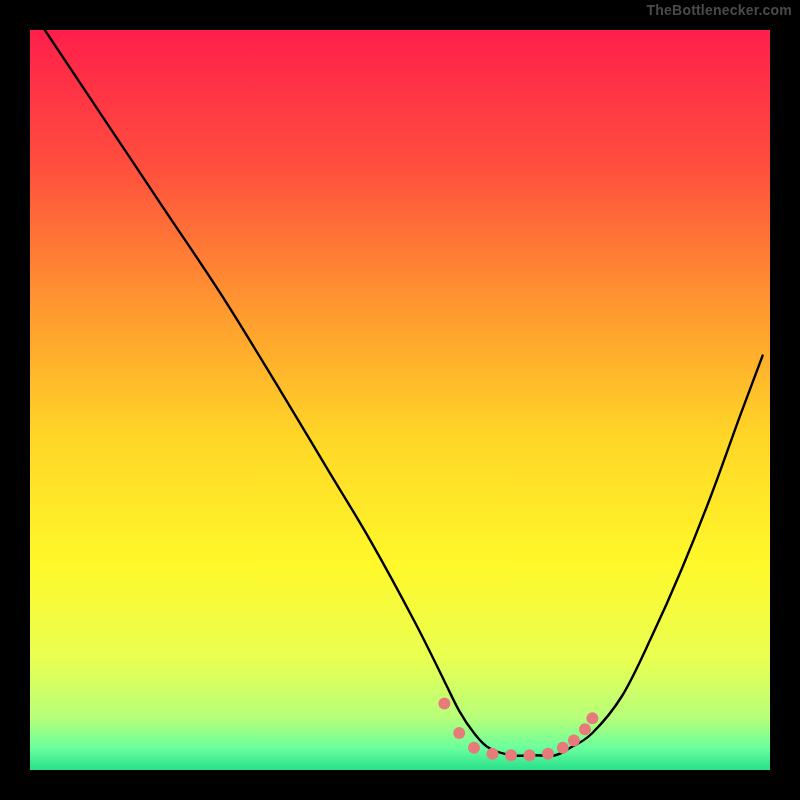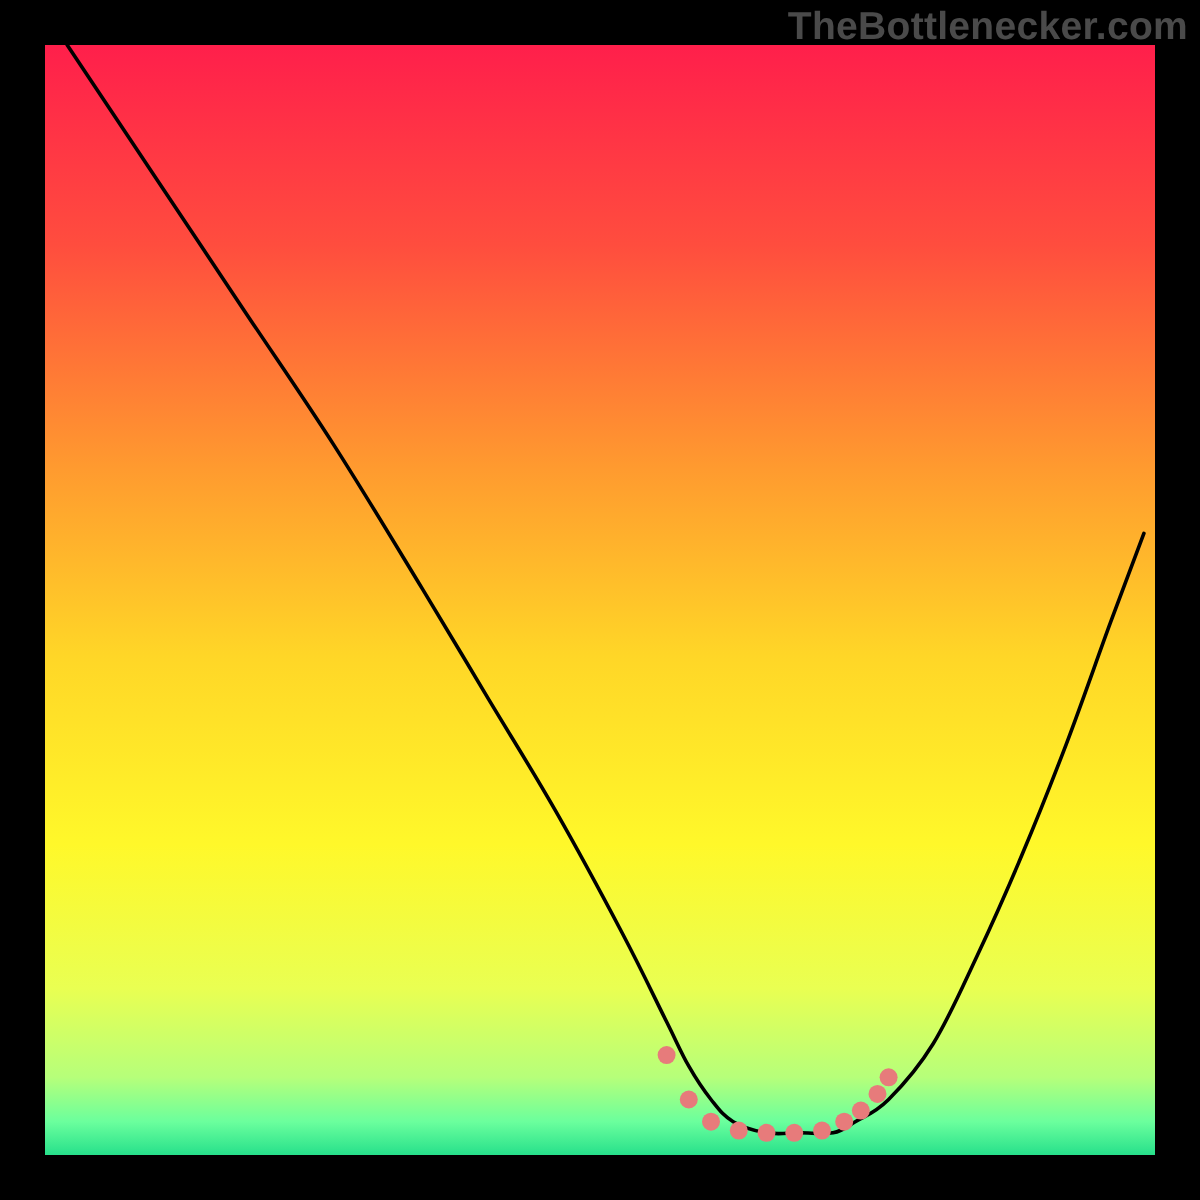--- a/index.html
+++ b/index.html
@@ -8,21 +8,21 @@
     position: relative;
     width: 800px;
     height: 800px;
     background: #000;
   }
   .watermark {
     position: absolute;
     top: 2px;
     right: 8px;
     font-family: Arial, Helvetica, sans-serif;
-    font-size: 26px;
+    font-size: 14px;
     font-weight: 600;
     color: #4a4a4a;
     letter-spacing: 0.2px;
     z-index: 10;
   }
   svg.plot {
     position: absolute;
     left: 0; top: 0;
     width: 800px; height: 800px;
     display: block;

